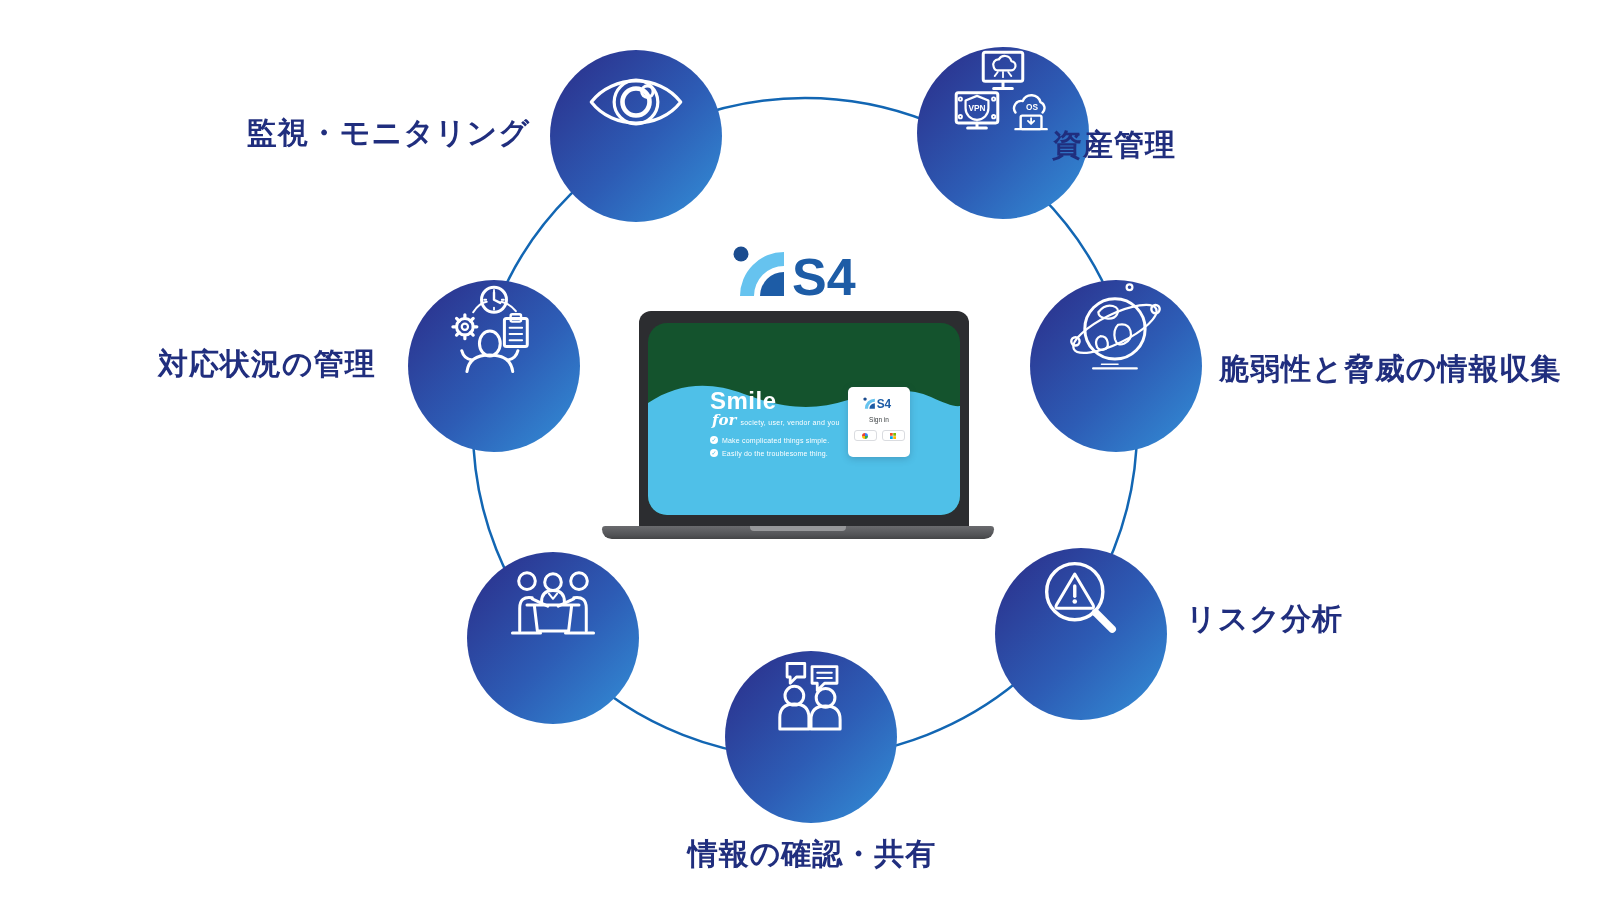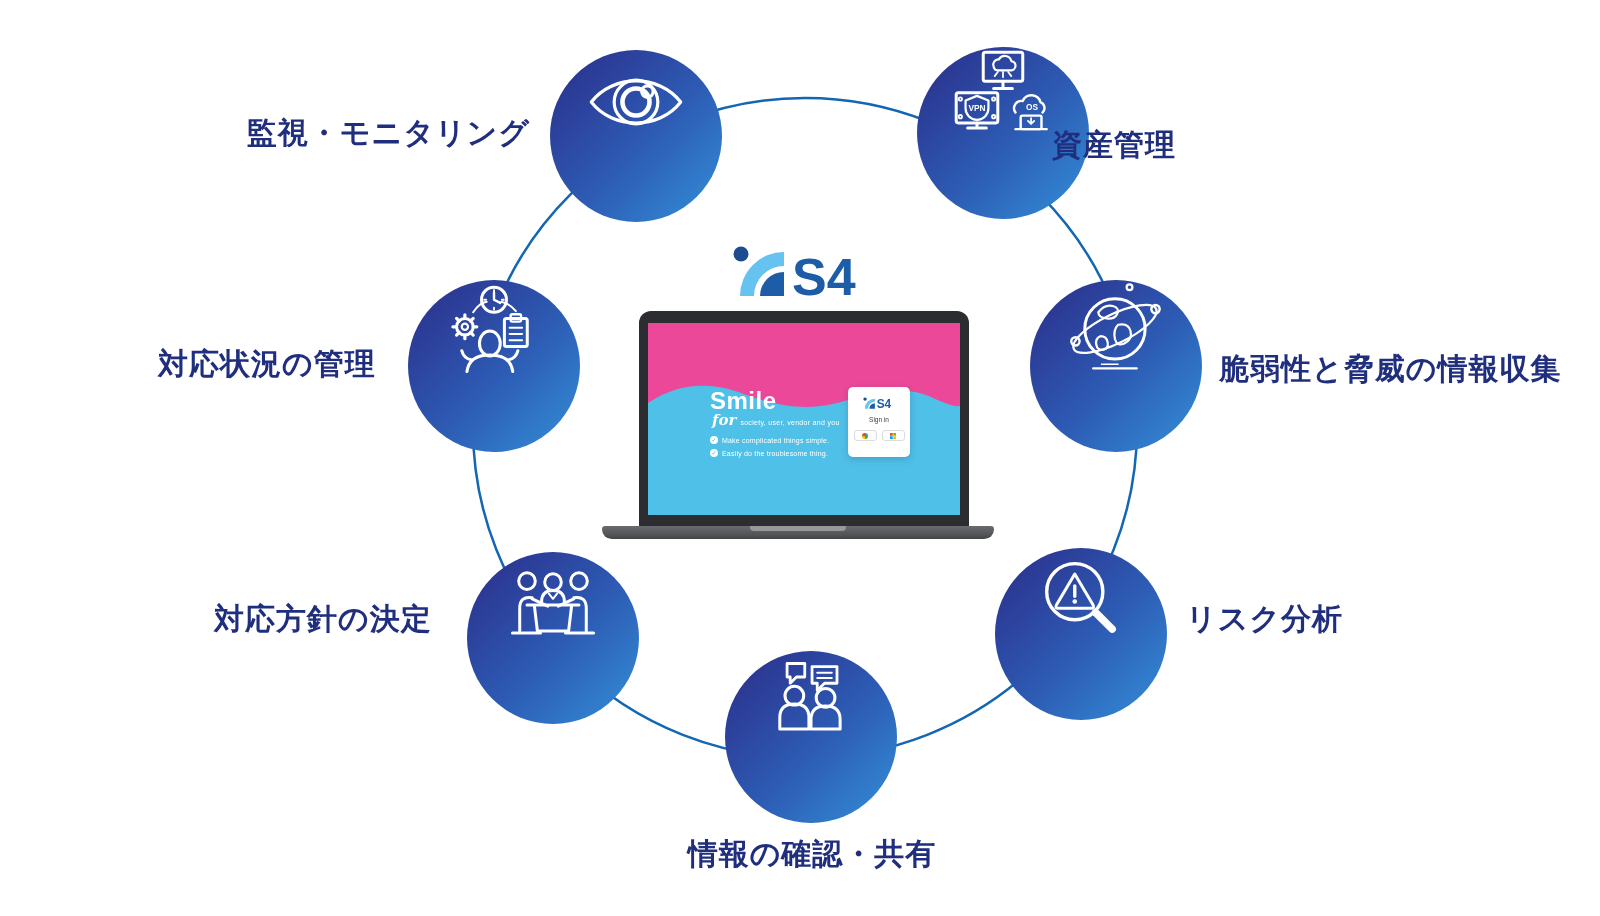--- a/index.html
+++ b/index.html
@@ -38,21 +38,21 @@
   .lbl-status     { left:158px; top:344px; }
 
   
   .s4-logo { position:absolute; left:732px; top:242px; width:140px; height:58px; z-index:3; }
 
   
   .laptop { position:absolute; left:602px; top:311px; width:392px; z-index:4; }
   .laptop-screen { position:absolute; left:37px; top:0; width:330px; height:217px;
                    background:#2c2d30; border-radius:12px 12px 0 0; }
   .screen-inner { position:absolute; left:9px; top:12px; right:9px; bottom:13px;
-                  background:#ec4899; overflow:hidden; }
+                  background:#14532d; overflow:hidden;border-radius:19px; }
   .wave-svg { position:absolute; left:0; top:0; width:100%; height:100%; }
   .screen-copy { position:absolute; left:62px; top:66px; color:#fff; z-index:2; }
   .headline { font-size:24px; font-weight:bold; letter-spacing:0.5px; line-height:1; }
   .sub-line { display:flex; align-items:baseline; margin-top:-2px; margin-left:2px; }
   .headline-script { font-family:"DejaVu Serif","Liberation Serif",serif;
                      font-style:italic; font-weight:bold; font-size:15px; }
   .tagline { font-size:7px; margin-left:4px; letter-spacing:0.3px; }
   .bullets { position:absolute; left:62px; top:113px; z-index:2; }
   .bullet-row { display:flex; align-items:center; margin-bottom:5px; }
   .check-dot { width:8px; height:8px; border-radius:50%; background:#fff; color:#49b9e3;
@@ -183,21 +183,20 @@
         <path d="M18 76 V54 q0 -12 12 -10"></path>
         <path d="M30 45 l15 7"></path>
         <path d="M11 78 h27"></path>
         <circle cx="75" cy="28" r="8"></circle>
         <path d="M82 76 V54 q0 -12 -12 -10"></path>
         <path d="M70 45 l-15 7"></path>
         <path d="M62 78 h27"></path>
       </g>
     </svg>
   </div>
-  <div class="node-label lbl-policy">対応方針の決定</div>
 
   <div class="node node-status">
     <svg viewBox="0 0 100 100">
       <g class="icon-stroke" stroke-width="3">
         <circle cx="50" cy="19" r="12"></circle>
         <path d="M50 12 v7 l6 3" stroke-width="2.4"></path>
         <path d="M50 9.5 v2 M59.5 19 h-2 M50 28.5 v-2 M40.5 19 h2" stroke-width="1.8"></path>
         <circle cx="22" cy="45" r="8"></circle>
         <circle cx="22" cy="45" r="3" stroke-width="2.2"></circle>
         <path d="M22 33.5 v3.5 M22 53 v3.5 M10.5 45 h3.5 M30 45 h3.5 M14 37 l2.6 2.6 M27.4 50.4 l2.6 2.6 M30 37 l-2.6 2.6 M16.6 50.4 l-2.6 2.6" stroke-width="3.2"></path>

